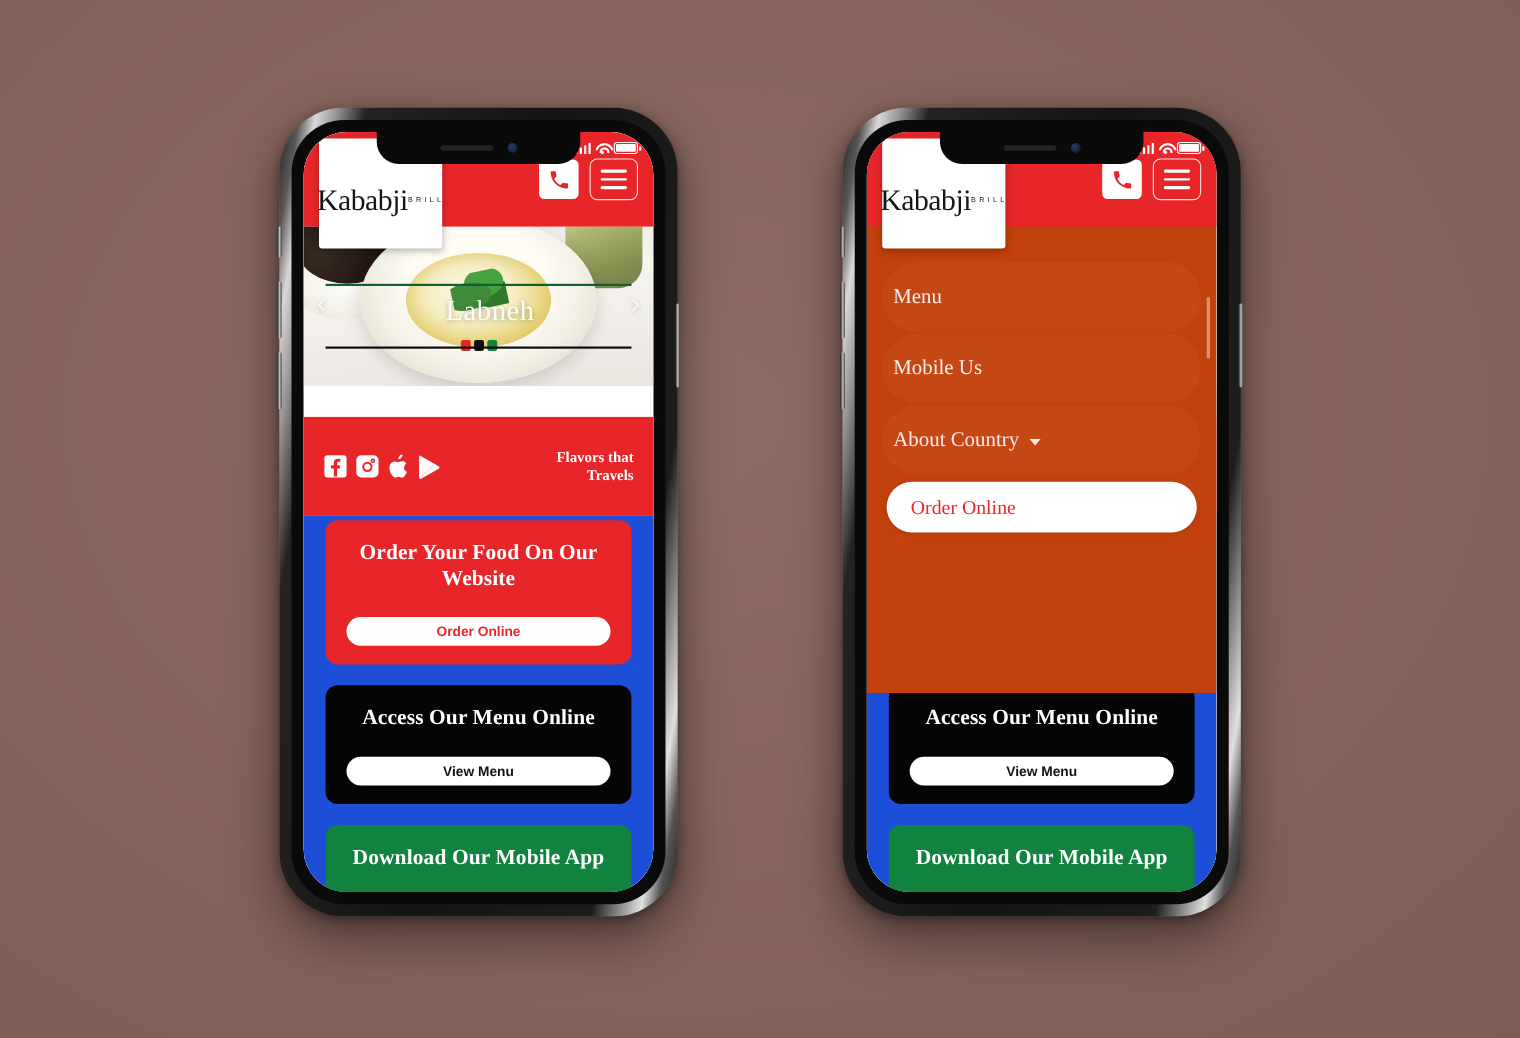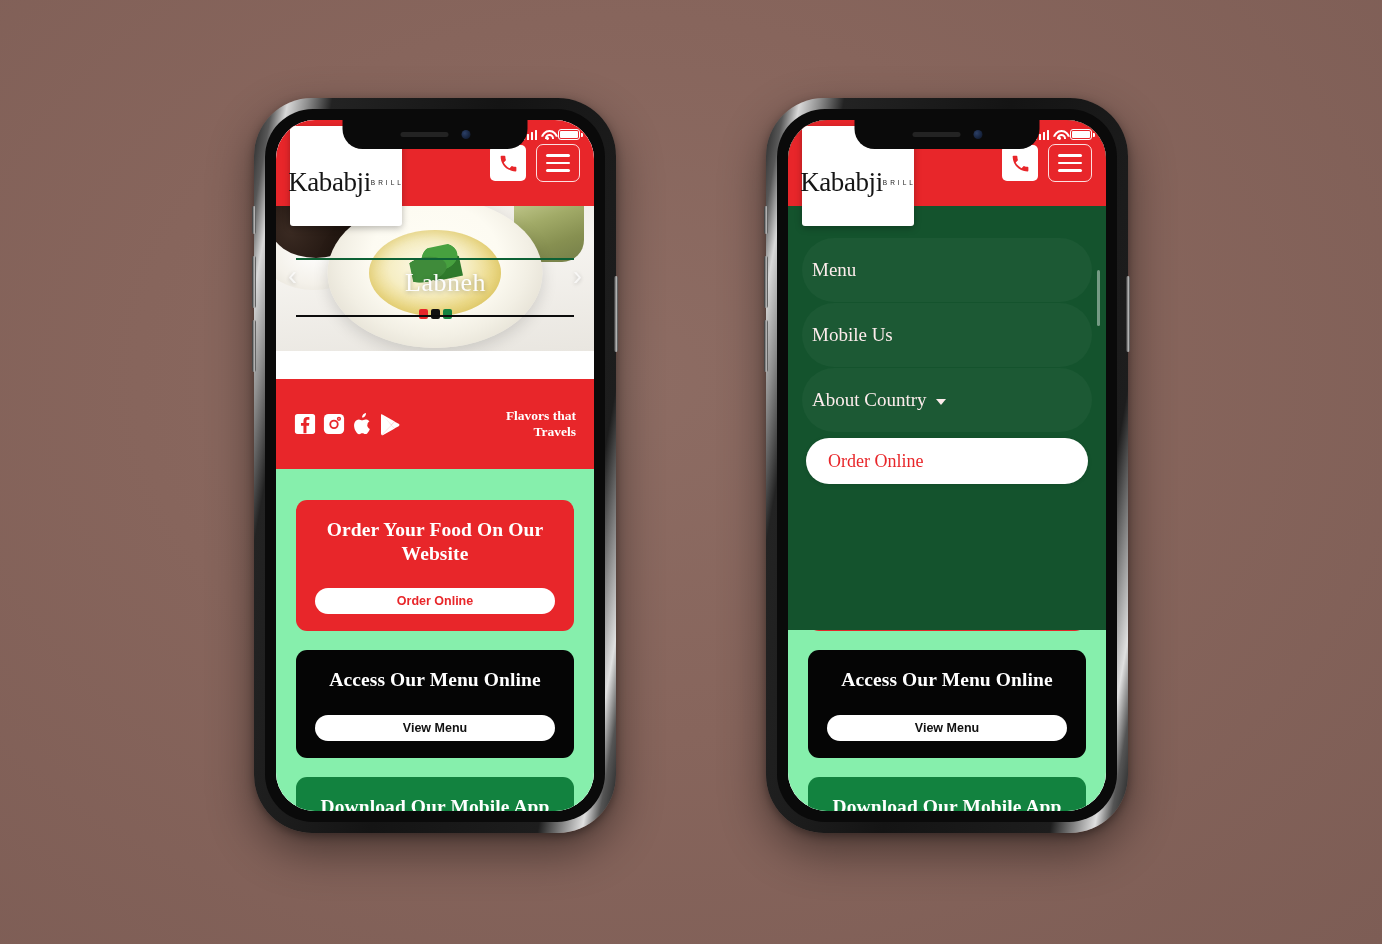--- a/index.html
+++ b/index.html
@@ -234,21 +234,21 @@
   }
   .socials { display: flex; align-items: center; gap: 7px; }
   .socials svg { fill: #fff; display:block; }
   .tagline {
     color: #fff; text-align: right; line-height: 1.22;
     font-family: "Liberation Serif", serif;
     font-size: 13.5px; font-weight: bold; max-width: 96px;
   }
 
   
-  .cards { padding: 31px 20px 0; background: #86efac; }
+  .cards { padding: 4px 20px 0; background: #1d4ed8; }
   .card {
     border-radius: 11px;
     padding: 18px 16px 17px;
     margin-bottom: 19px;
     text-align: center;
   }
   .card-red   { background: #e8262a; }
   .card-black { background: #050505; }
   .card-green { background: #12823f; }
   .card-title {
@@ -265,21 +265,21 @@
     font-family: "Liberation Sans", sans-serif;
   }
   .btn-txt-red   { color: #e8262a; }
   .btn-txt-black { color: #111; }
 
   
   .menu-overlay {
     position: absolute;
     left: 0; right: 0; top: 0;
     height: 510px;
-    background: #14532d;
+    background: #c2410c;
     z-index: 25;
     padding: 118px 14px 15px 14px;
   }
   .menu-item {
     position: relative;
     height: 64px;
     display: flex; align-items: center;
     padding-left: 10px;
     color: #fdecec;
     font-family: "Liberation Serif", serif;

